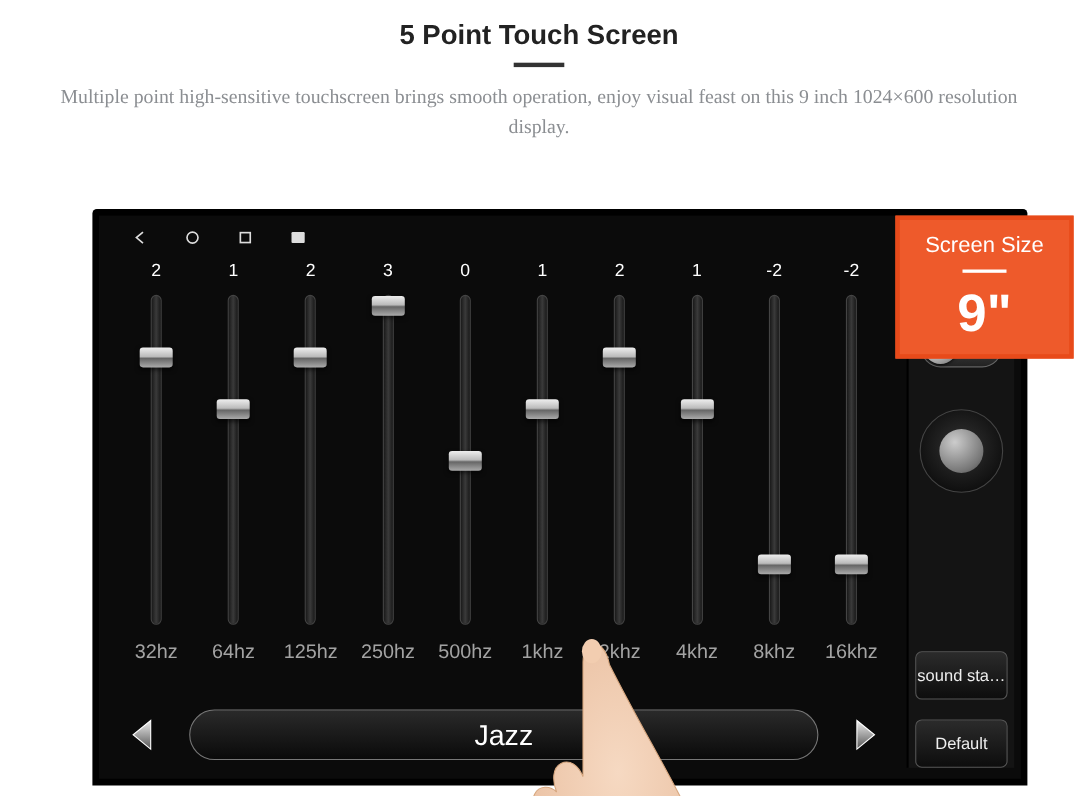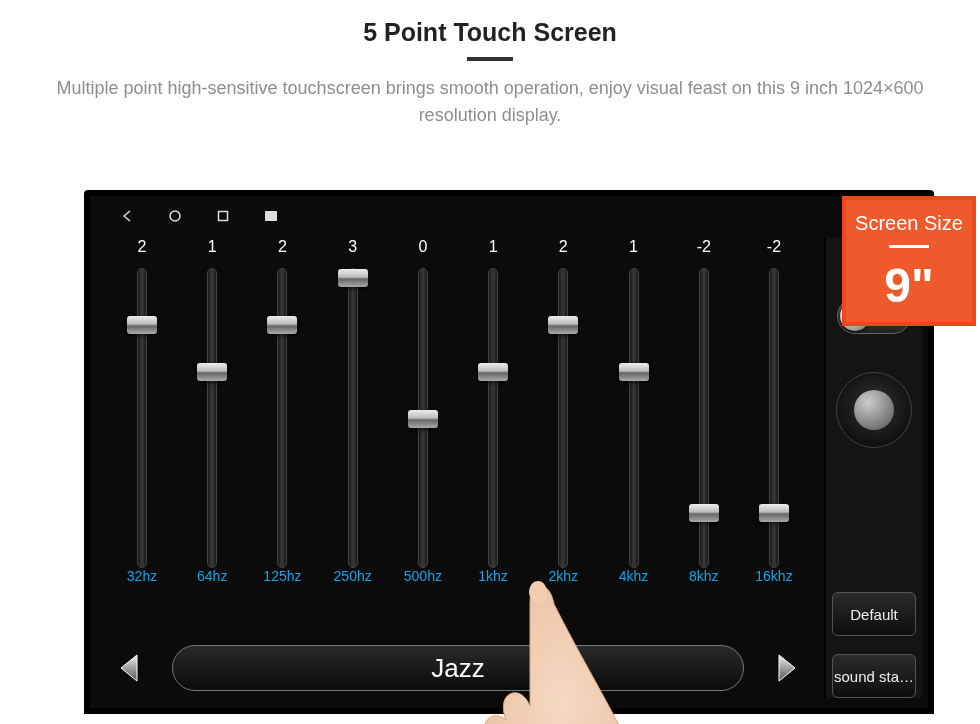--- a/index.html
+++ b/index.html
@@ -26,20 +26,21 @@
   background: #333;
   margin: 10px auto 14px;
 }
 .subtitle {
   font-size: 18px;
   color: #8b8e92;
   line-height: 1.5;
   max-width: 880px;
   margin: 0 auto;
   font-weight: 300;
+  font-family: Liberation Serif, serif;
 }
 .device {
   position: absolute;
   left: 84px;
   top: 190px;
   width: 850px;
   height: 524px;
   background: #000;
   border-radius: 4px 4px 0 0;
   padding: 6px;
@@ -106,22 +107,23 @@
   position: absolute;
   left: 50%;
   transform: translateX(-50%);
   width: 30px;
   height: 18px;
   background: linear-gradient(180deg,#eee 0%,#bbb 45%,#666 55%,#aaa 100%);
   border-radius: 3px;
   box-shadow: 0 2px 4px rgba(0,0,0,.6);
 }
 .band-freq {
-  color: #0ea5e9;
-  font-size: 14px;
+  color: #a3a3a3;
+  font-size: 18px;
+  margin-top: 14px;
 }
 
 .scale {
   position: absolute;
   right: -34px;
   top: 24px;
   height: 310px;
   width: 30px;
   color: #ddd;
   font-size: 14px;
@@ -200,21 +202,21 @@
   color:#eee; font-size:15px;
   display:flex; align-items:center; justify-content:center;
   overflow:hidden; white-space:nowrap;
 }
 .side-spacer{ flex:1; }
 
 .callout {
   position:absolute;
   right: 4px;
   top: 196px;
-  width: 134px;
+  width: 162px;
   height: 130px;
   border: 4px solid #e84a1a;
   background: #ee5a2b;
   color:#fff;
   text-align:center;
   padding-top:12px;
   z-index: 20;
 }
 .callout-label { font-size:20px; font-weight:300;}
 .callout-line { width:40px; height:3px; background:#fff; margin:10px auto;}
@@ -387,22 +389,22 @@
     </div>
 
     <div class="side">
       <div class="toggle">
         <div class="toggle-knob"></div>
       </div>
       <div class="knob">
         <div class="knob-inner"></div>
       </div>
       <div class="side-spacer"></div>
+      <div class="side-btn">sound sta…</div>
       <div class="side-btn">Default</div>
-      <div class="side-btn">sound sta…</div>
     </div>
 
     <svg class="hand" viewBox="0 0 220 300">
       <defs>
         <radialGradient id="skin" cx="50%" cy="40%" r="70%">
           <stop offset="0" stop-color="#f6d9c2"></stop>
           <stop offset="1" stop-color="#e6b897"></stop>
         </radialGradient>
       </defs>
       <path d="M110 10 C104 10 100 16 100 26 L100 130 C96 120 88 114 80 118 C72 122 72 134 76 144 C70 138 60 138 56 146 C52 154 56 166 62 174 C56 170 46 172 44 182 C42 192 50 204 60 214 C80 238 110 270 150 300 L220 300 L220 220 C200 160 160 100 124 28 C122 18 118 10 110 10 Z" fill="url(#skin)" stroke="#d7a77f" stroke-width="1"></path>

